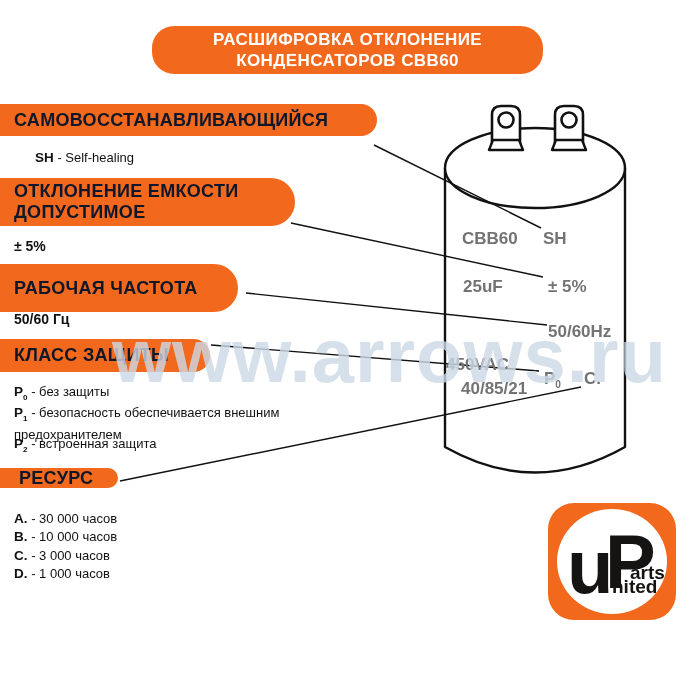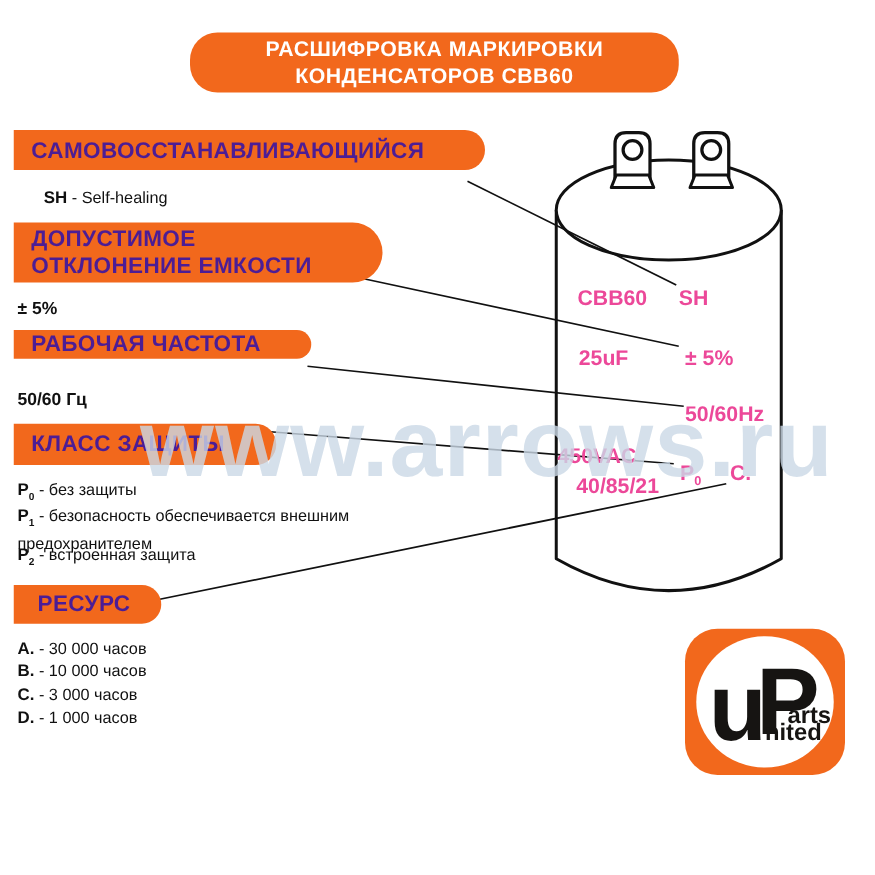--- a/index.html
+++ b/index.html
@@ -6,31 +6,31 @@
   body{width:700px;height:700px;overflow:hidden;background:#fff;
        font-family:"Liberation Sans", sans-serif;color:#111;}
   .stage{position:relative;width:700px;height:700px;background:#fff;}
   .abs{position:absolute;}
   
   .banner{left:152px;top:26px;width:391px;height:48px;background:var(--accent,#f2681c);
           border-radius:22px;display:flex;flex-direction:column;align-items:center;
           justify-content:center;color:#fff;font-weight:bold;font-size:17px;line-height:21px;
           text-align:center;letter-spacing:.4px;}
   
-  .pill{left:11px;background:var(--accent,#f2681c);color:#4c1d95;font-weight:bold;font-size:18px;
+  .pill{left:0;background:var(--accent,#f2681c);color:#0f172a;font-weight:bold;font-size:18px;
         border-radius:0 999px 999px 0;display:flex;align-items:center;padding-left:14px;
         box-sizing:border-box;letter-spacing:.3px;}
   .pill.two-line{flex-direction:column;align-items:flex-start;justify-content:center;line-height:21px;}
   
   .note{left:14px;font-size:13px;line-height:16px;}
   .note b{font-size:13.5px;}
   .val{left:14px;font-size:14px;font-weight:bold;}
   sub{font-size:.6em;}
   
-  .mark{font-weight:bold;font-size:17px;color:#ec4899;white-space:nowrap;}
+  .mark{font-weight:bold;font-size:17px;color:#737373;white-space:nowrap;}
   
   .watermark{left:112px;top:312px;font-size:76px;font-weight:bold;letter-spacing:1px;
              color:rgba(203,216,230,.8);z-index:9;pointer-events:none;white-space:nowrap;}
   
   .logo{left:548px;top:503px;width:128px;height:117px;background:var(--accent,#f2681c);
         border-radius:26px;z-index:3;}
   .logo .circle{position:absolute;left:9px;top:6px;width:110px;height:105px;background:#fff;
         border-radius:50%;}
   .logo span{position:absolute;color:#161412;font-weight:bold;line-height:1;}
   .logo .u{left:19px;top:26px;font-size:76px;}
@@ -64,54 +64,54 @@
     </g>
 
     <line x1="374" y1="145" x2="541" y2="228" stroke="#111111" stroke-width="1.4"></line>
     <line x1="291" y1="223" x2="543" y2="277" stroke="#111111" stroke-width="1.4"></line>
     <line x1="246" y1="293" x2="547" y2="325" stroke="#111111" stroke-width="1.4"></line>
     <line x1="211" y1="345" x2="539" y2="371" stroke="#111111" stroke-width="1.4"></line>
     <line x1="120" y1="481" x2="581" y2="387" stroke="#111111" stroke-width="1.4"></line>
   </svg>
 
   <div class="abs banner txt-layer">
-    <div>РАСШИФРОВКА МАРКИРОВКИ</div>
+    <div>РАСШИФРОВКА ОТКЛОНЕНИЕ</div>
     <div>КОНДЕНСАТОРОВ CBB60</div>
   </div>
 
   <div class="abs pill txt-layer" style="top:104px;height:32px;width:377px;">САМОВОССТАНАВЛИВАЮЩИЙСЯ</div>
   <div class="abs note txt-layer" style="top:150px;margin-left:21px;">
     <b>SH</b>
     <span>- Self-healing</span>
   </div>
 
   <div class="abs pill two-line txt-layer" style="top:178px;height:48px;width:295px;">
+    <div>ОТКЛОНЕНИЕ ЕМКОСТИ</div>
     <div>ДОПУСТИМОЕ</div>
-    <div>ОТКЛОНЕНИЕ ЕМКОСТИ</div>
   </div>
   <div class="abs val txt-layer" style="top:238px;">± 5%</div>
 
-  <div class="abs pill txt-layer" style="top:264px;height:23px;width:238px;">РАБОЧАЯ ЧАСТОТА</div>
+  <div class="abs pill txt-layer" style="top:264px;height:48px;width:238px;">РАБОЧАЯ ЧАСТОТА</div>
   <div class="abs val txt-layer" style="top:311px;">50/60 Гц</div>
 
   <div class="abs pill txt-layer" style="top:339px;height:33px;width:210px;text-align:right;">КЛАСС ЗАЩИТЫ</div>
   <div class="abs note txt-layer" style="top:384px;width:320px;">
     <b><span>P</span><sub>0</sub></b>
     <span>- без защиты</span>
   </div>
   <div class="abs note txt-layer" style="top:405px;width:300px;">
     <b><span>P</span><sub>1</sub></b>
     <span>- безопасность обеспечивается внешним предохранителем</span>
   </div>
   <div class="abs note txt-layer" style="top:436px;width:320px;">
     <b><span>P</span><sub>2</sub></b>
     <span>- встроенная защита</span>
   </div>
 
-  <div class="abs pill txt-layer" style="top:468px;height:31px;width:118px;padding-left:19px;">РЕСУРС</div>
+  <div class="abs pill txt-layer" style="top:468px;height:20px;width:118px;padding-left:19px;">РЕСУРС</div>
   <div class="abs note txt-layer" style="top:511px;">
     <b>A.</b>
     <span>- 30 000 часов</span>
   </div>
   <div class="abs note txt-layer" style="top:529px;">
     <b>B.</b>
     <span>- 10 000 часов</span>
   </div>
   <div class="abs note txt-layer" style="top:548px;">
     <b>C.</b>

